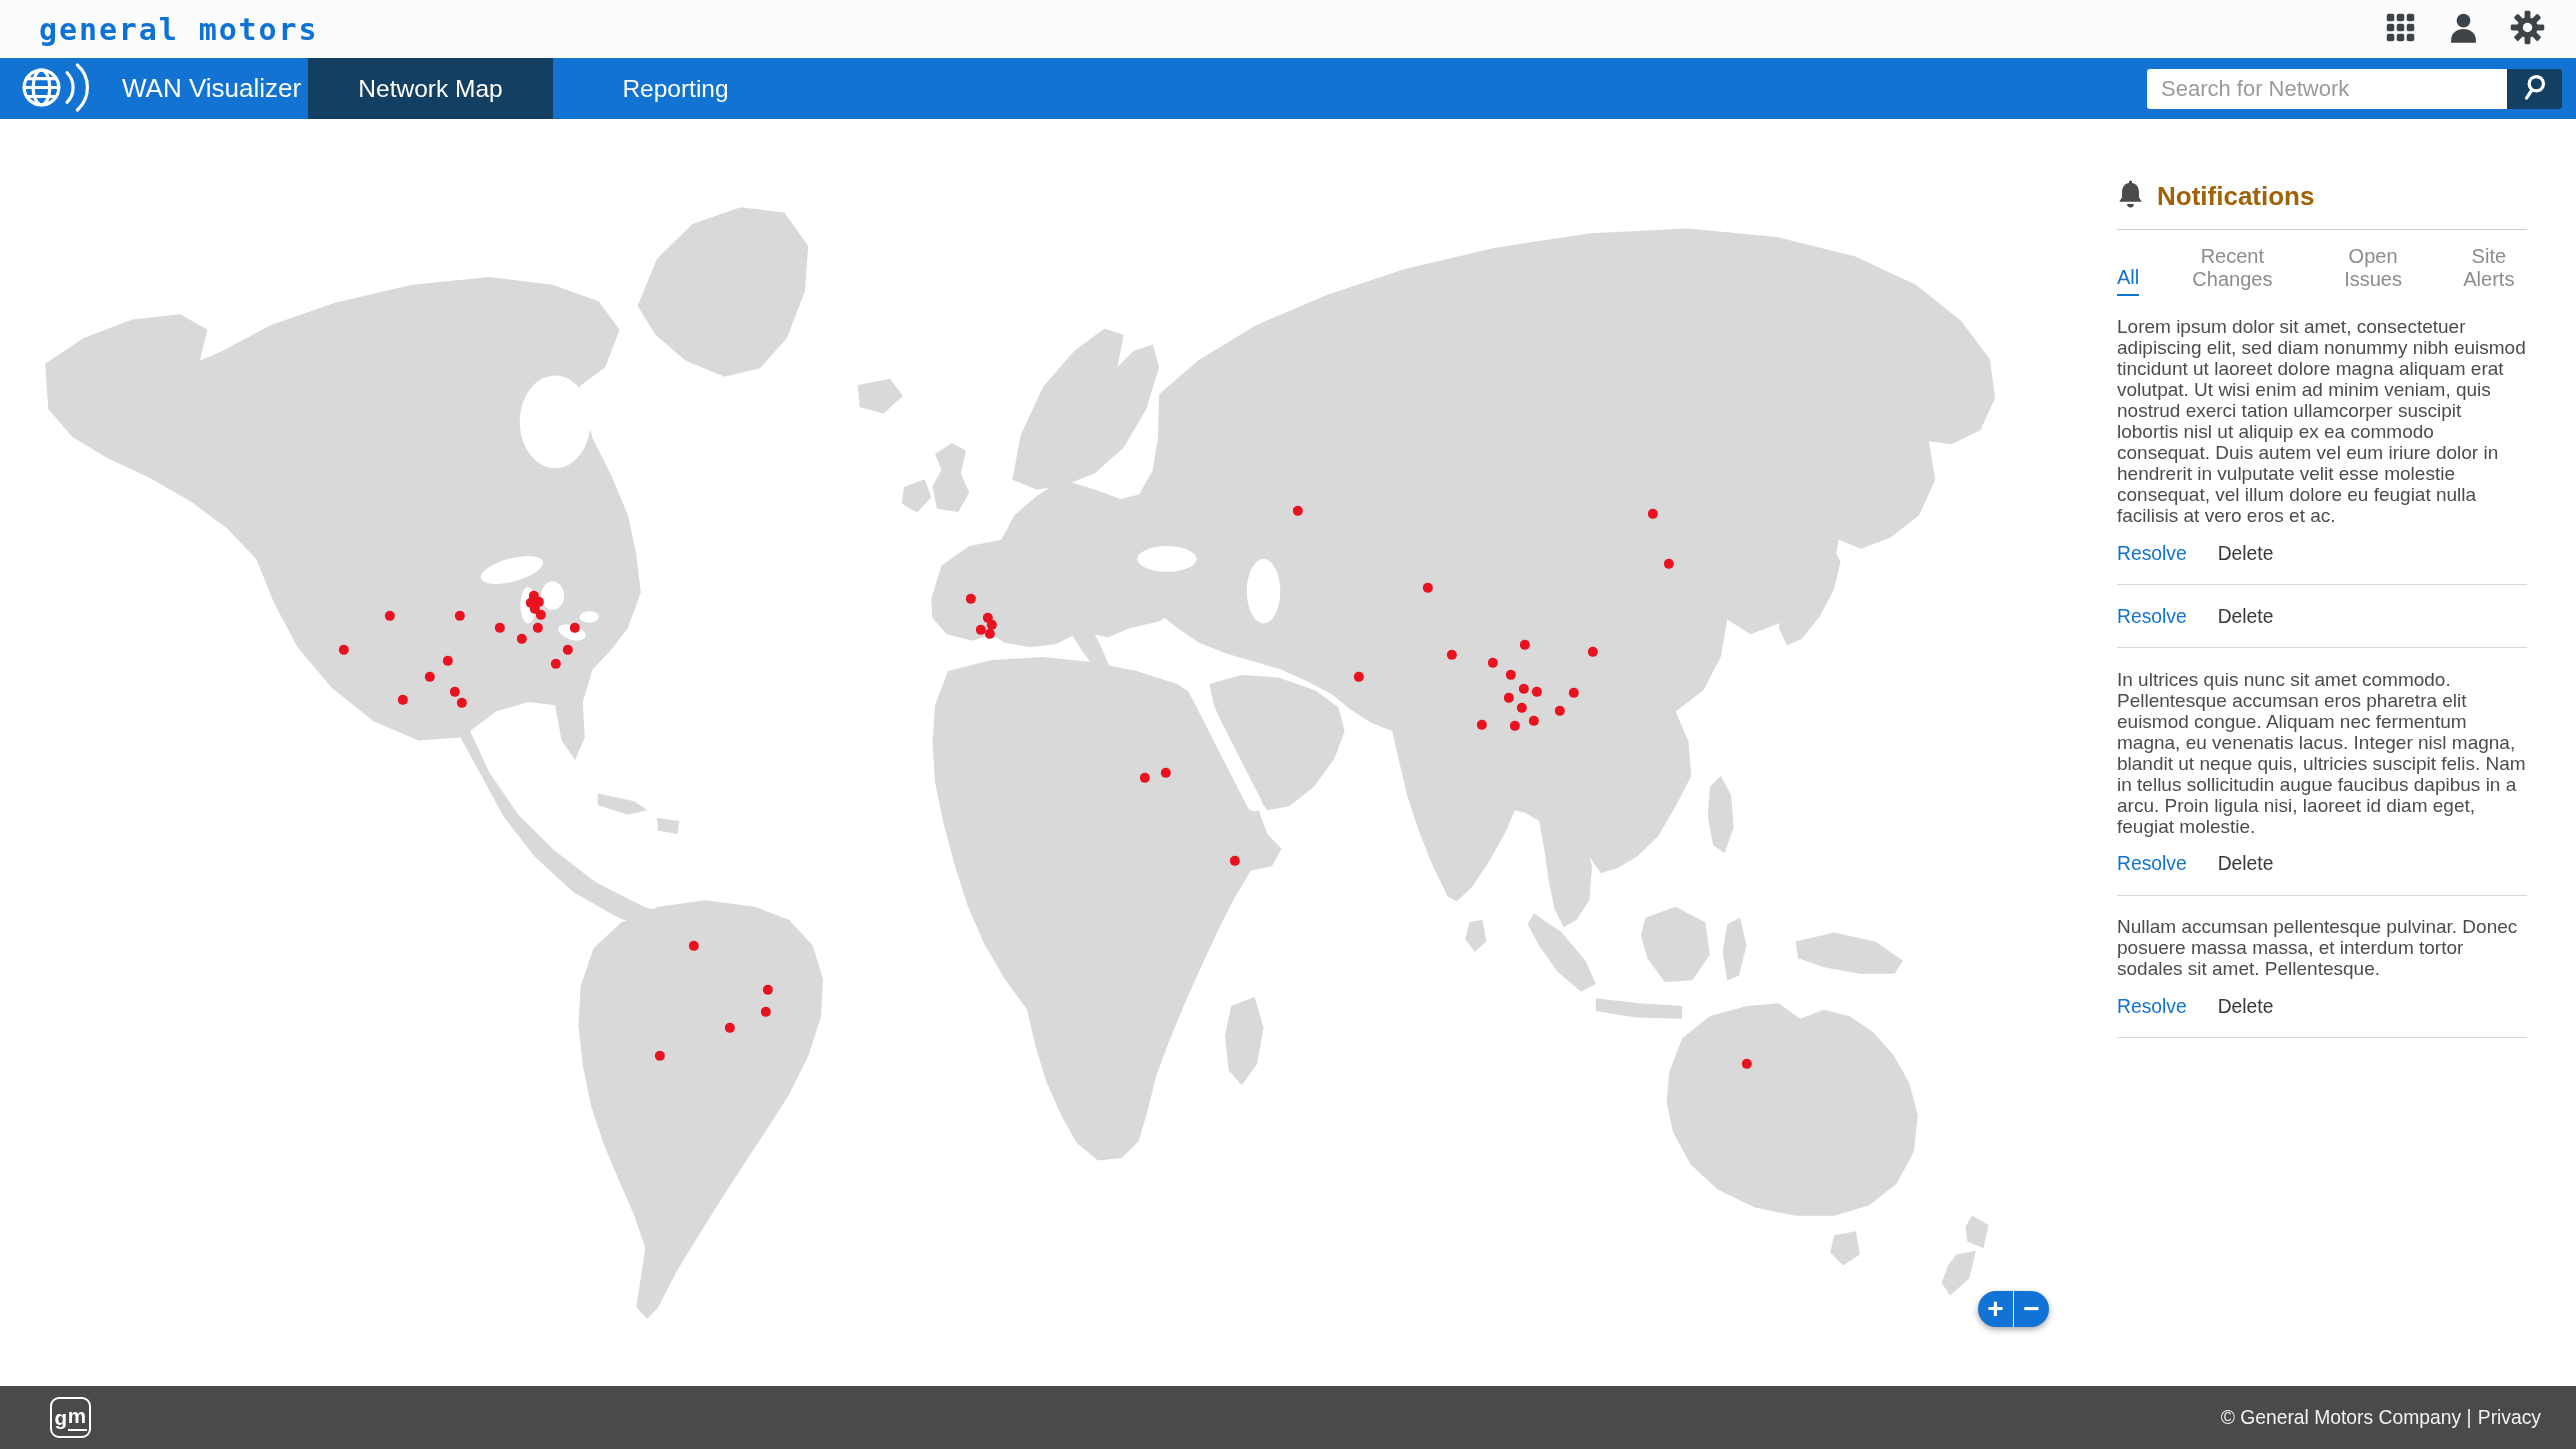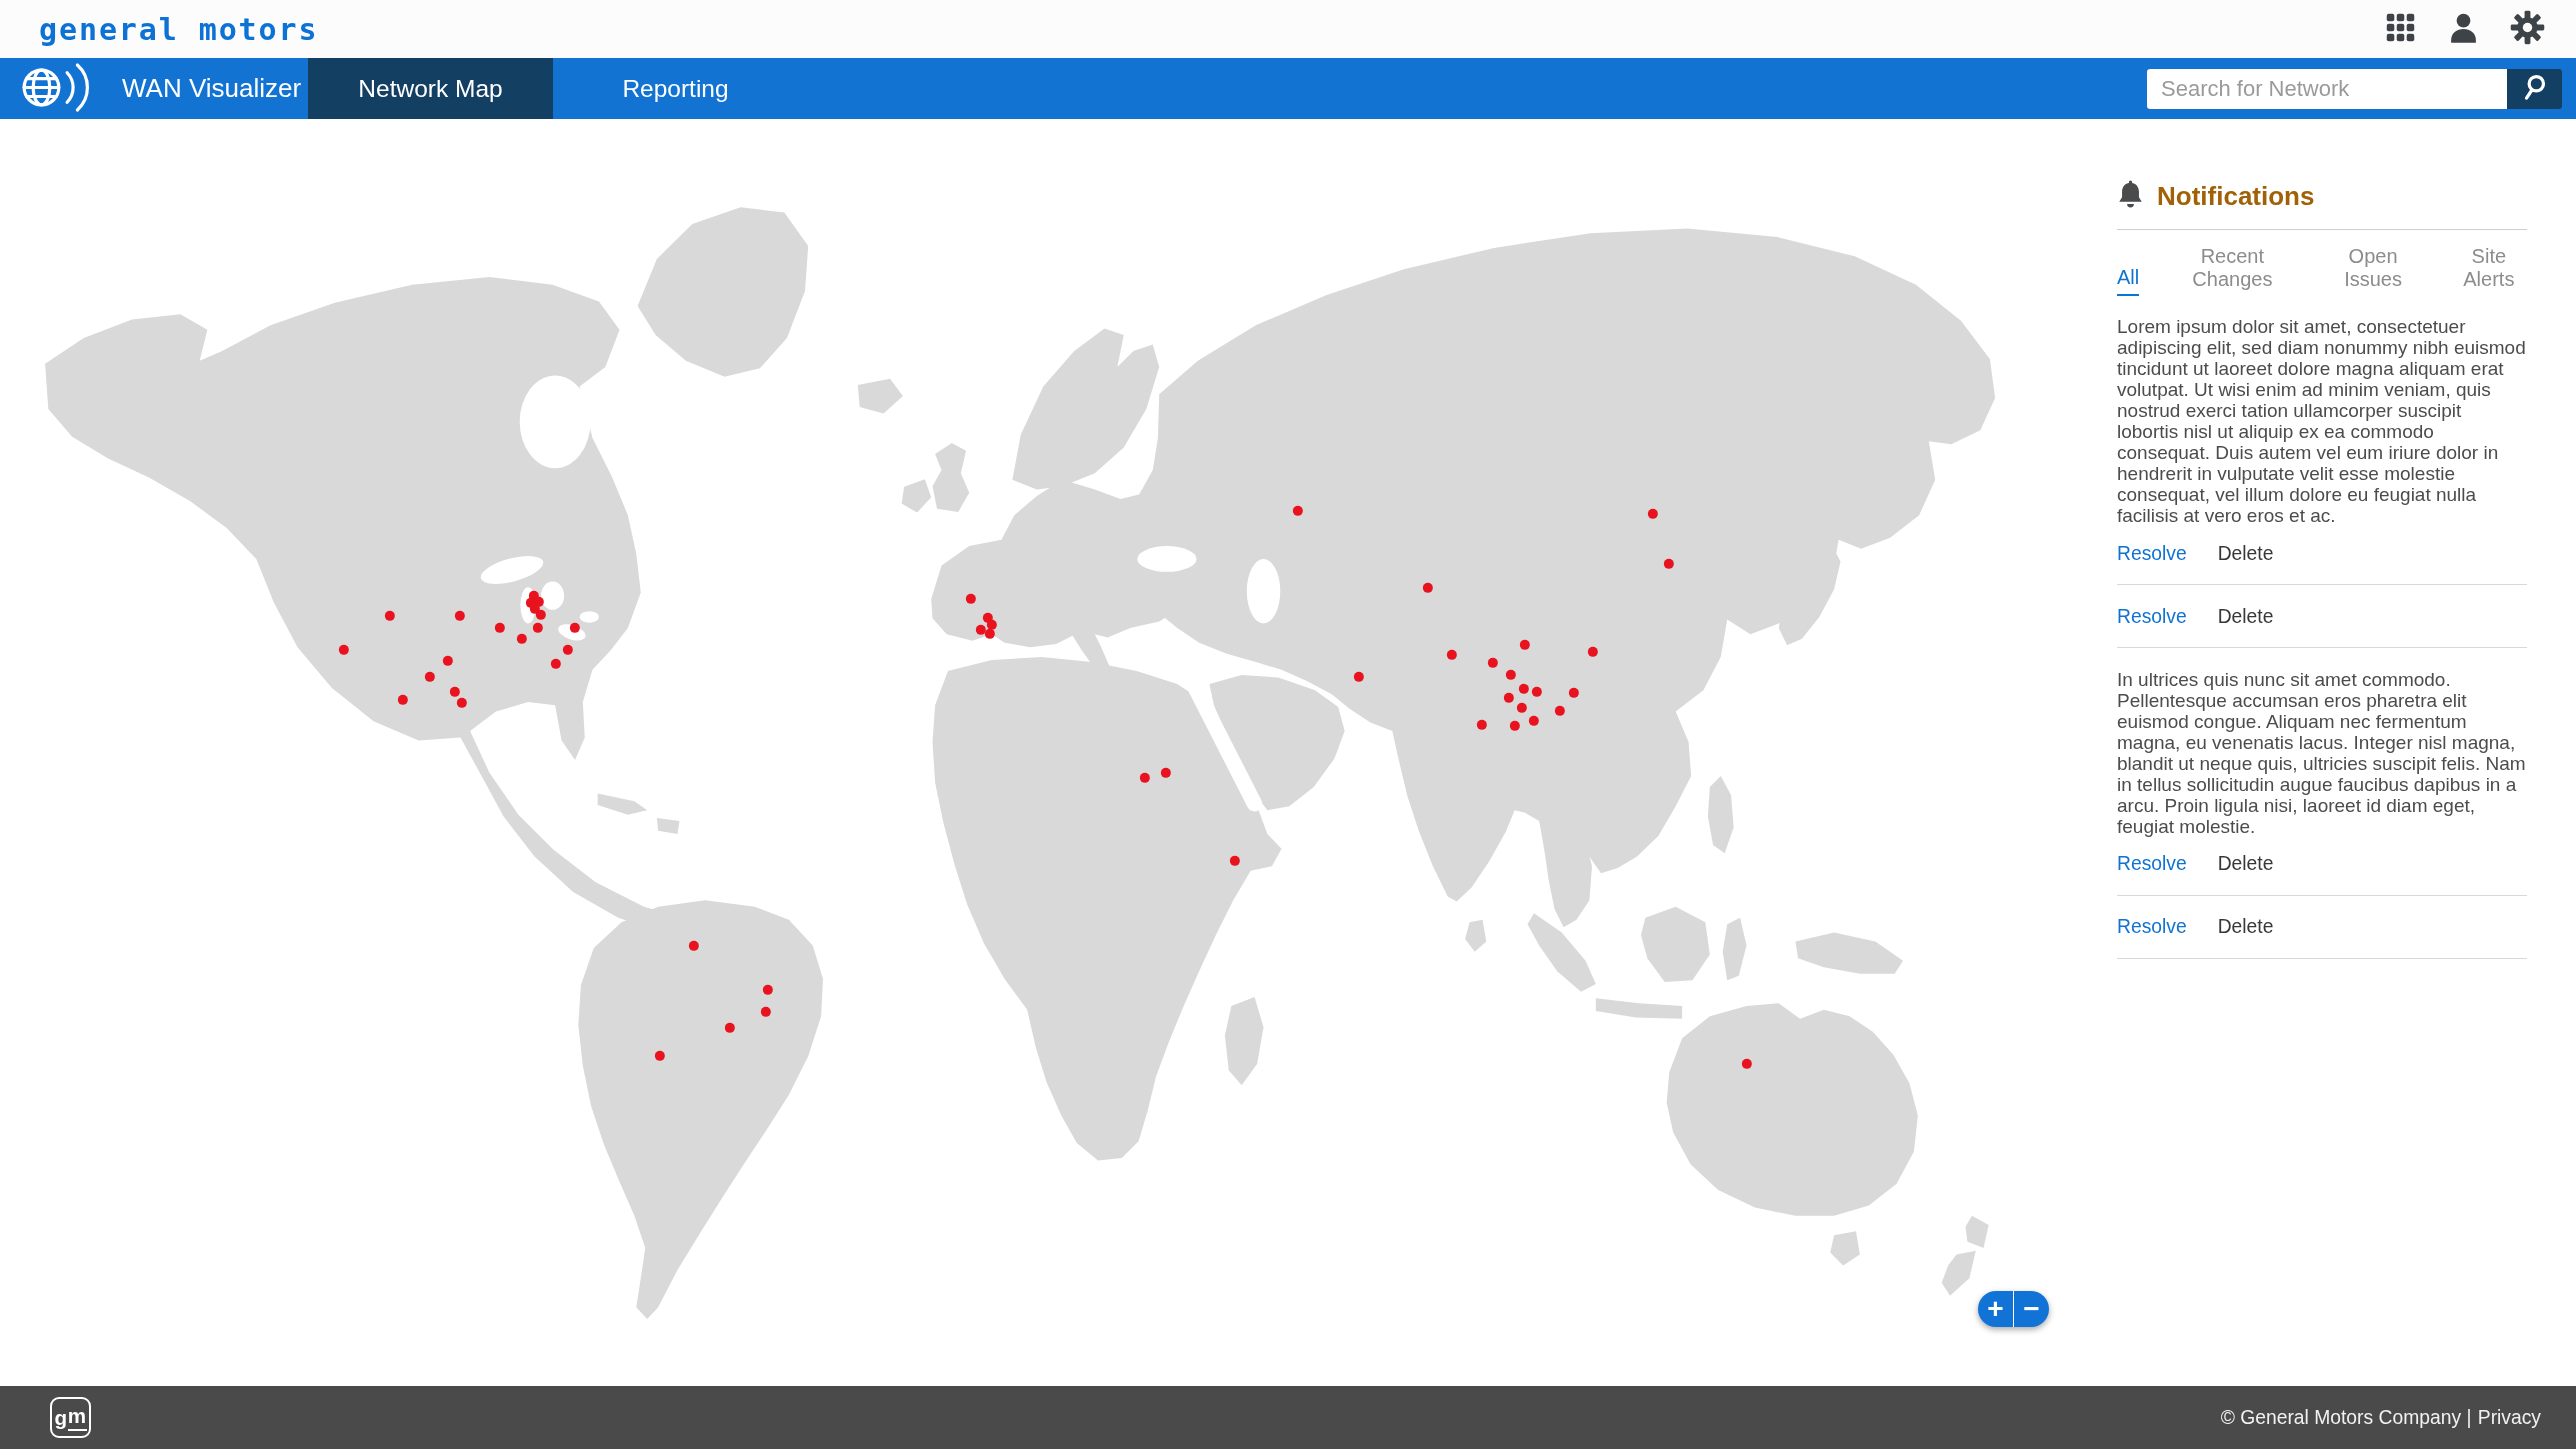--- a/index.html
+++ b/index.html
@@ -335,20 +335,21 @@
   <div class="notif-item">
     <p class="notif-text">In ultrices quis nunc sit amet commodo. Pellentesque accumsan eros pharetra elit euismod congue. Aliquam nec fermentum magna, eu venenatis lacus. Integer nisl magna, blandit ut neque quis, ultricies suscipit felis. Nam in tellus sollicitudin augue faucibus dapibus in a arcu. Proin ligula nisi, laoreet id diam eget, feugiat molestie.</p>
     <div class="notif-links">
       <button class="link-btn resolve">Resolve</button>
       <button class="link-btn delete">Delete</button>
     </div>
     <hr class="item-hr">
   </div>
 
   <div class="notif-item">
+    <p class="notif-text">Nullam accumsan pellentesque pulvinar. Donec posuere massa massa, et interdum tortor sodales sit amet. Pellentesque.</p>
     <div class="notif-links">
       <button class="link-btn resolve">Resolve</button>
       <button class="link-btn delete">Delete</button>
     </div>
     <hr class="item-hr">
   </div>
 </aside>
 
 <div class="zoom-pill">
   <button class="zoom-btn in">+</button>

